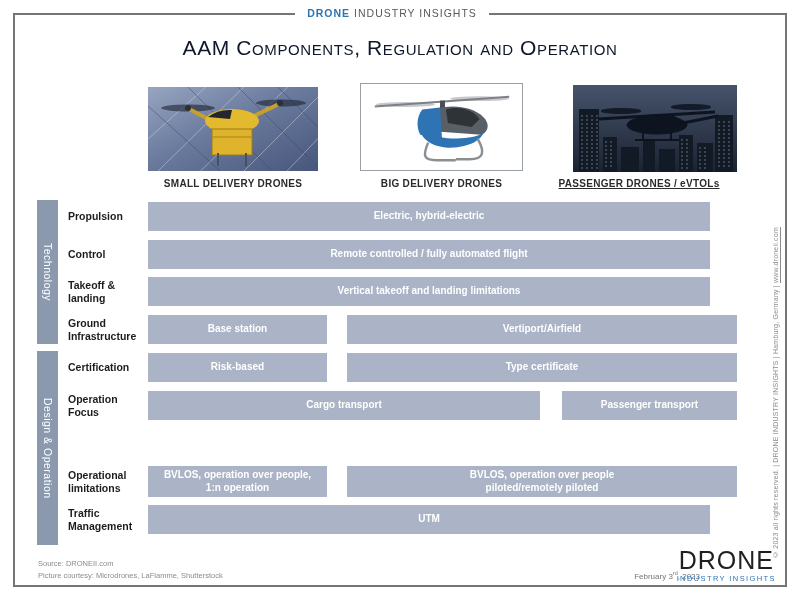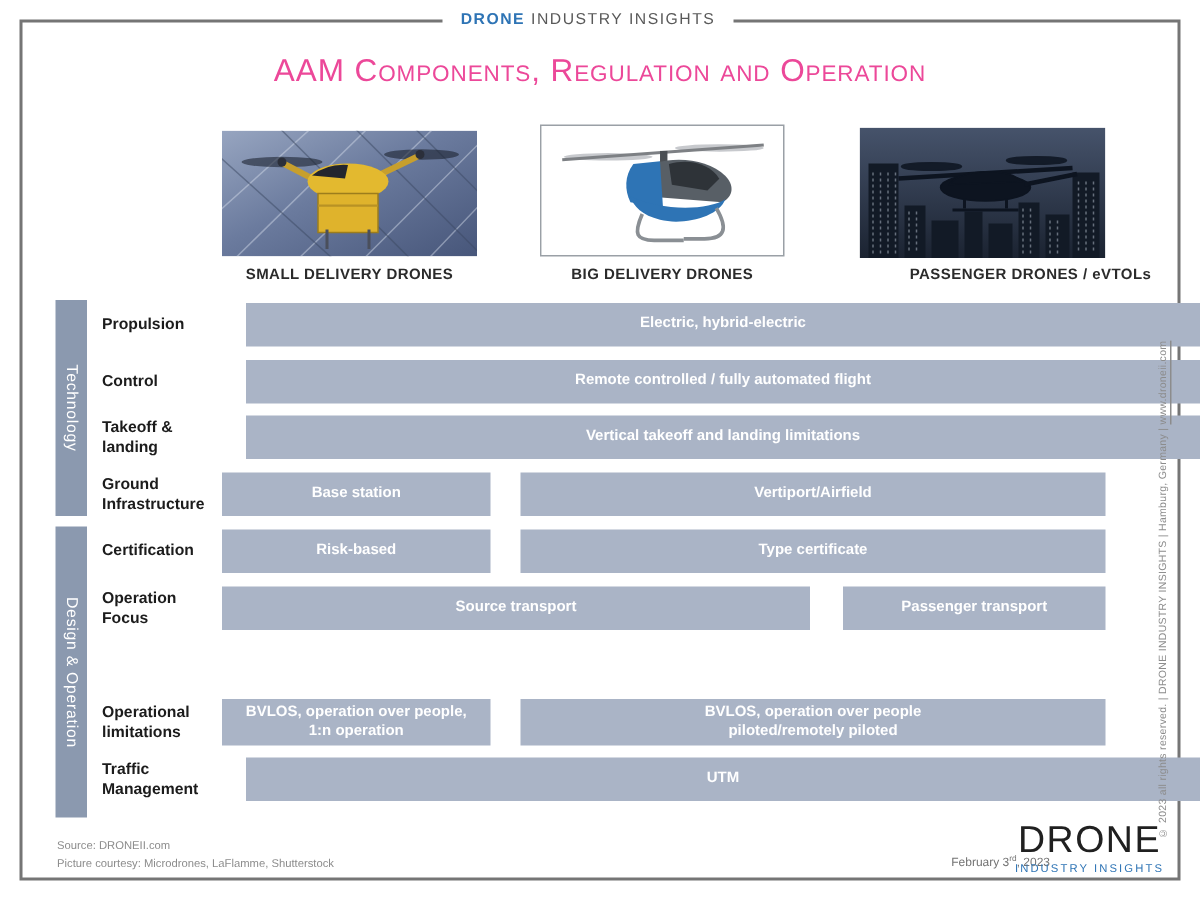--- a/index.html
+++ b/index.html
@@ -9,47 +9,47 @@
   .frame{position:absolute;left:13px;top:13px;width:774px;height:574px;
          border:2px solid #757575;box-sizing:border-box;z-index:1;}
 
   .brand{position:absolute;top:6px;left:0;right:16px;text-align:center;z-index:2;
          font-size:10.5px;letter-spacing:1px;color:#595959;line-height:15px;}
   .brand .inner{background:#fff;padding:0 12px;}
   .brand .blue{color:#2e74b5;font-weight:bold;}
   .brand .rest{margin-left:4px;}
 
   .title{position:absolute;top:36px;left:0;right:0;text-align:center;z-index:2;
-         font-size:21px;color:#ec4899;font-variant:small-caps;letter-spacing:0.6px;}
+         font-size:21px;color:#0f172a;font-variant:small-caps;letter-spacing:0.6px;}
 
   .fig{position:absolute;overflow:hidden;z-index:2;}
   .fig svg{display:block;width:100%;height:100%;}
   .fig1{left:148px;top:87px;width:170px;height:84px;}
   .fig2{left:360px;top:83px;width:163px;height:88px;border:1px solid #9aa0a6;box-sizing:border-box;background:#fff;}
   .fig3{left:573px;top:85px;width:164px;height:87px;}
   .caption{position:absolute;top:178px;font-weight:bold;font-size:10px;color:#2b2b2b;
            text-align:center;letter-spacing:0.3px;z-index:2;}
-  .cap1{left:140px;width:186px;} .cap2{left:352px;width:179px;} .cap3{left:592px;width:190px;}
+  .cap1{left:140px;width:186px;} .cap2{left:352px;width:179px;} .cap3{left:544px;width:190px;text-decoration:underline;}
 
   .group{position:absolute;left:37px;width:21px;background:#8b99af;color:#fff;z-index:2;
          font-size:10.5px;letter-spacing:0.5px;display:flex;align-items:center;justify-content:center;
          writing-mode:vertical-rl;}
   .grp-tech{top:200px;height:144px;}
   .grp-design{top:351px;height:194px;}
 
   .row-label{position:absolute;left:68px;width:82px;display:flex;align-items:center;z-index:2;
              font-weight:bold;font-size:10.5px;color:#1c1c1c;line-height:1.2;white-space:pre-line;}
 
   .bar{position:absolute;display:flex;align-items:center;justify-content:center;z-index:2;
        background:#aab4c6;color:#fff;font-weight:bold;font-size:10px;line-height:1.25;
        text-align:center;white-space:pre-line;}
   .r0{top:202px;height:29px;} .r1{top:240px;height:29px;} .r2{top:277px;height:29px;}
   .r3{top:315px;height:29px;} .r4{top:353px;height:29px;} .r5{top:391px;height:29px;}
   .r6{top:429px;height:29px;} .r7{top:466px;height:31px;} .r8{top:505px;height:29px;}
-  .span-all{left:148px;width:636px;margin-left:16px;}
+  .span-all{left:148px;width:562px;}
   .span-c1{left:148px;width:179px;}
   .span-c23{left:347px;width:390px;}
   .span-c12{left:148px;width:392px;}
   .span-c3{left:562px;width:175px;}
 
   .source{position:absolute;left:38px;top:558px;font-size:7.5px;color:#8c8c8c;line-height:1.55;z-index:2;}
   .date{position:absolute;left:540px;width:160px;top:570px;font-size:8px;color:#737373;text-align:right;z-index:2;}
   .date sup{font-size:5.5px;}
   .logo{position:absolute;right:24px;top:547px;text-align:center;z-index:2;}
   .logo-primary{font-size:25px;color:#202020;letter-spacing:1px;line-height:1.05;font-weight:500;}
@@ -196,21 +196,21 @@
   <div class="row-label r8">Traffic
 Management</div>
 
   <div class="bar r0 span-all">Electric, hybrid-electric</div>
   <div class="bar r1 span-all">Remote controlled / fully automated flight</div>
   <div class="bar r2 span-all">Vertical takeoff and landing limitations</div>
   <div class="bar r3 span-c1">Base station</div>
   <div class="bar r3 span-c23">Vertiport/Airfield</div>
   <div class="bar r4 span-c1">Risk-based</div>
   <div class="bar r4 span-c23">Type certificate</div>
-  <div class="bar r5 span-c12">Source transport</div>
+  <div class="bar r5 span-c12">Cargo transport</div>
   <div class="bar r5 span-c3">Passenger transport</div>
   <div class="bar r7 span-c1">BVLOS, operation over people,
 1:n operation</div>
   <div class="bar r7 span-c23">BVLOS, operation over people
 piloted/remotely piloted</div>
   <div class="bar r8 span-all">UTM</div>
 
   <div class="source">
     <div>Source: DRONEII.com</div>
     <div>Picture courtesy: Microdrones, LaFlamme, Shutterstock</div>

